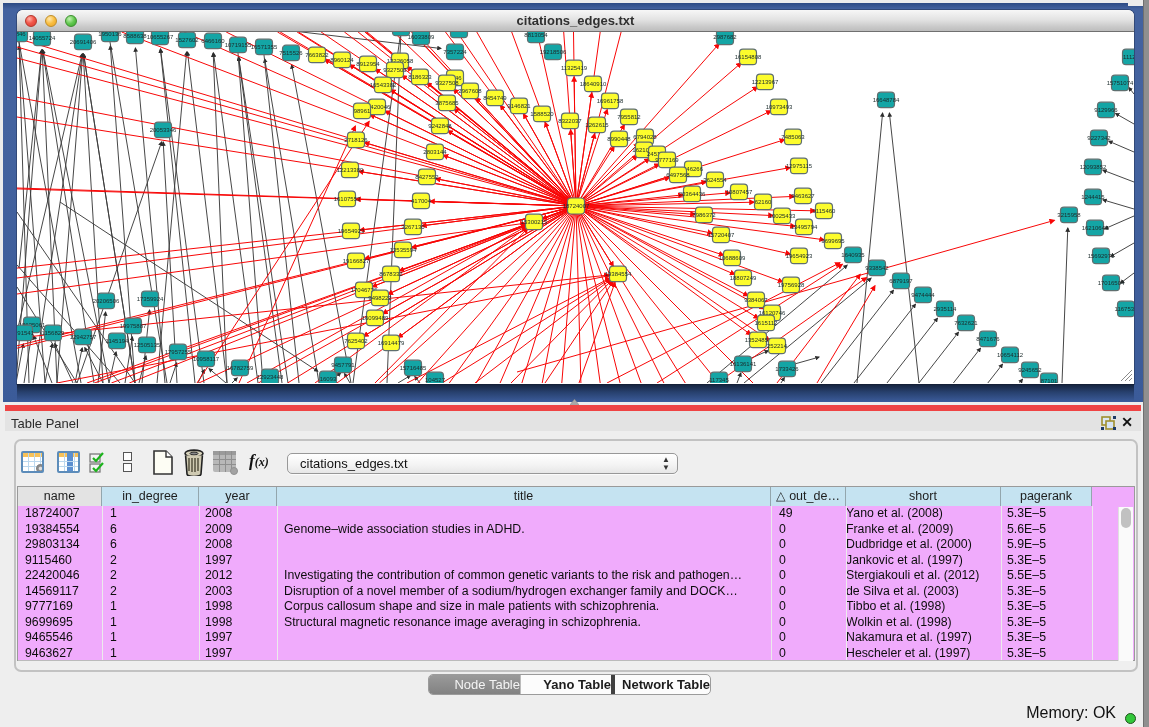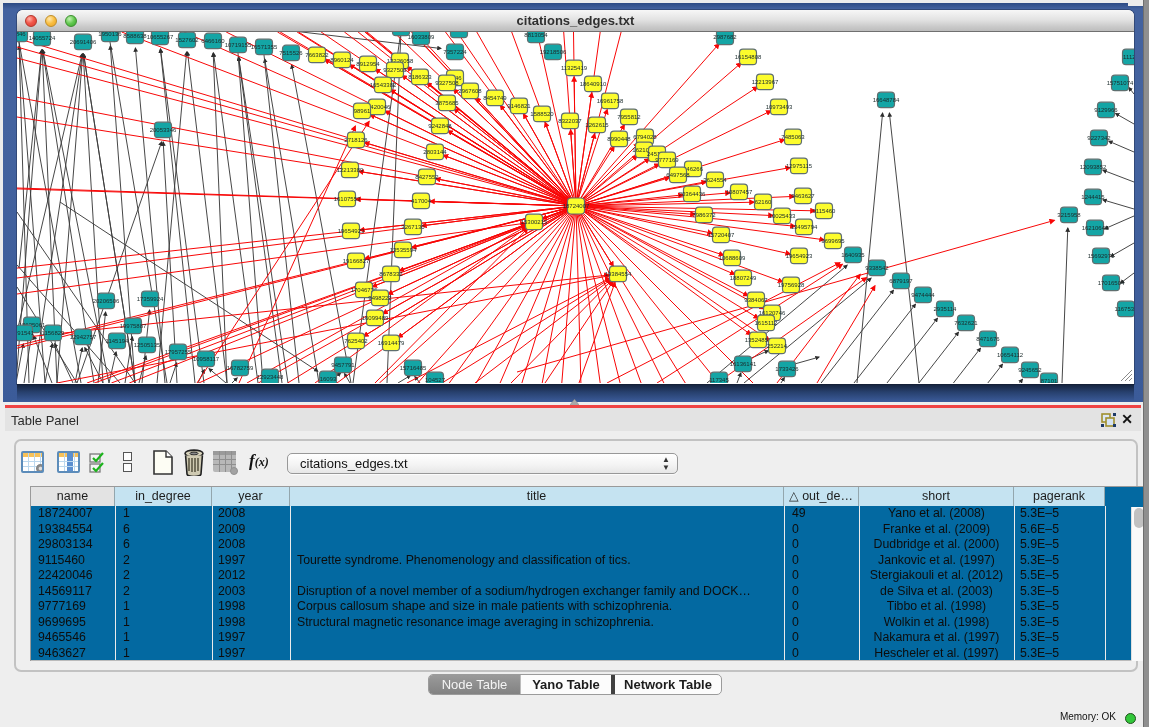--- a/index.html
+++ b/index.html
@@ -14,57 +14,57 @@
  background:linear-gradient(180deg,#f7f7f7 0,#e3e3e3 45%,#c9c9c9 80%,#bdbdbd 100%);
  border-bottom:1px solid #707070}
 #titlebar .title{position:absolute;left:0;right:0;top:3px;text-align:center;
  font-size:13px;font-weight:bold;color:#303030}
 .tl{position:absolute;top:4.5px;width:12px;height:12px;border-radius:50%}
 #tl-r{left:8px;background:radial-gradient(circle at 35% 30%,#ffb3a9 0,#f2574a 45%,#d63a2e 100%);border:1px solid #b5352a}
 #tl-y{left:28px;background:radial-gradient(circle at 35% 30%,#ffe9b0 0,#f9bd3e 50%,#e9a32c 100%);border:1px solid #c08e28}
 #tl-g{left:48px;background:radial-gradient(circle at 35% 30%,#c4f2b4 0,#61c84e 50%,#3aa52c 100%);border:1px solid #3d8f2f}
 #canvas{position:absolute;left:0;top:22px;width:1117px;height:351px;background:#fff;overflow:hidden}
 #panel{position:absolute;left:0;top:402px;width:1144px;height:325px;background:#eeeeee}
-#ph{position:absolute;left:5px;top:3px;width:1136px;height:26px;background:#e3e3e3;border-top:3px solid #ef4444}
+#ph{position:absolute;left:5px;top:3px;width:1136px;height:26px;background:#e3e3e3;border-top:6px solid #ef4444}
 #ph .lbl{position:absolute;left:6px;top:5px;font-size:13px;color:#2b2b2b}
 #ph .fx{position:absolute;right:24px;top:4px;width:16px;height:16px}
 #ph .xx{position:absolute;right:8px;top:3px;font-size:14px;font-weight:bold;color:#111}
 #inner{position:absolute;left:14px;top:37px;width:1124px;height:233px;background:#efefef;
  border:2px solid #c2c2c2;border-radius:7px}
 #toolbar{position:absolute;left:0;top:0;width:100%;height:28px}
 .tbi{position:absolute;top:10px}
 #combo{position:absolute;left:271px;top:12px;width:391px;height:21px;border:1px solid #989898;border-radius:5px;
  background:linear-gradient(180deg,#ffffff 0,#f4f4f4 55%,#e7e7e7 100%);
  font-size:13px;color:#111;line-height:19px;padding-left:12px;
  box-shadow:0 1px 1px rgba(255,255,255,.8)}
 #combo .steppers{position:absolute;right:7px;top:2px;font-size:8px;color:#333;line-height:8px;text-align:center}
-#table{position:absolute;left:14px;top:45px;width:1118px;height:175px;background:#0369a1;border:1px solid #9a9a9a}
+#table{position:absolute;left:1px;top:45px;width:1118px;height:175px;background:#f0abfc;border:1px solid #9a9a9a}
 #thead{position:absolute;left:0;top:0;height:19px;width:1116px;font-size:12.5px;color:#1d1d1d}
 #thead span{position:absolute;top:0;height:19px;text-align:center;line-height:19px;
  background:#c5e3f1;border-right:1px solid #93a6ad;overflow:hidden}
 #tbody{position:absolute;left:0;top:19px;width:1116px;height:155px;overflow:hidden;
  font-size:12.3px;color:#0d0d0d}
 #tbody .vg{position:absolute;top:0;width:1px;height:156px;background:#ebebeb}
 #tbody .hb{position:absolute;left:0;top:154px;width:1101px;height:1px;background:#bbb}
 .tr{position:absolute;left:0;width:100%;height:16px;line-height:15px;white-space:nowrap}
 .tr span{position:absolute;overflow:hidden}
 .c-name{left:7px;width:77px}
 .c-ind{left:92px;width:90px}
 .c-year{left:187px;width:72px}
 .c-title{left:266px;width:487px}
 .c-out{left:761px;width:68px}
-.c-short{left:828px;width:155px;text-align:center}
+.c-short{left:828px;width:155px;}
 .c-pr{left:989px;width:86px}
 #vsb{position:absolute;right:1px;top:20px;width:15px;height:154px;background:#fafafa;border-left:1px solid #e0e0e0}
 #vsb .thumb{position:absolute;left:2px;top:1px;width:10px;height:20px;border-radius:5px;background:#c1c1c1}
 #tabs{position:absolute;left:428px;top:272px;height:21px;z-index:5;border:1px solid #9b9b9b;border-radius:5px;
  background:#fcfcfc;font-size:13px;overflow:hidden;display:flex}
-#tabs .seg{height:100%;line-height:20px;text-align:center;color:#1c1c1c;font-weight:bold}
+#tabs .seg{height:100%;line-height:20px;text-align:right;color:#1c1c1c;font-weight:bold}
 #tabs .on{background:linear-gradient(180deg,#9a9a9a 0,#828282 100%);color:#f4f4f4;font-weight:normal}
-#status{position:absolute;right:28px;bottom:5px;font-size:10px;color:#111}
+#status{position:absolute;right:28px;bottom:5px;font-size:16px;color:#111}
 #memdot{position:absolute;right:8px;bottom:3px;width:11px;height:11px;border-radius:50%;
  background:#32c73a;border:1.5px solid #20511c}
 #rightstrip{position:absolute;right:0;top:0;width:5px;height:727px;background:#8f8f8f}
 #rightstrip:before{content:"";position:absolute;left:-1px;top:0;width:1px;height:727px;background:#6f6f6f}
 #topcorner{position:absolute;right:5px;top:0;width:16px;height:6px;background:#ececec}
 .icon-table{width:23px;height:22px;border:2px solid #5c8cba;border-radius:2px;background:#fff;position:relative;overflow:hidden}
 .icon-table i{position:absolute;background:#bcd8ee}
 .splitter{position:absolute;width:9px;height:21px}
 .splitter i{position:absolute;left:0;width:9px;height:9px;border:1.5px solid #555;background:#fdfdfd}
 .handle{position:absolute;left:570px;top:399px;width:9px;height:6px}
@@ -699,45 +699,46 @@
             <span class="c-ind">1</span>
             <span class="c-year">2008</span>
             <span class="c-out">49</span>
             <span class="c-short">Yano et al. (2008)</span>
             <span class="c-pr">5.3E–5</span>
           </div>
 <div class="tr" style="top:15.5px">
             <span class="c-name">19384554</span>
             <span class="c-ind">6</span>
             <span class="c-year">2009</span>
+            <span class="c-title">Genome–wide association studies in ADHD.</span>
             <span class="c-out">0</span>
             <span class="c-short">Franke et al. (2009)</span>
             <span class="c-pr">5.6E–5</span>
           </div>
 <div class="tr" style="top:31px">
             <span class="c-name">29803134</span>
             <span class="c-ind">6</span>
             <span class="c-year">2008</span>
             <span class="c-out">0</span>
             <span class="c-short">Dudbridge et al. (2000)</span>
             <span class="c-pr">5.9E–5</span>
           </div>
 <div class="tr" style="top:46.5px">
             <span class="c-name">9115460</span>
             <span class="c-ind">2</span>
             <span class="c-year">1997</span>
-            <span class="c-title">Tourette syndrome. Phenomenology and classification of tics.</span>
             <span class="c-out">0</span>
             <span class="c-short">Jankovic et al. (1997)</span>
             <span class="c-pr">5.3E–5</span>
           </div>
 <div class="tr" style="top:62px">
             <span class="c-name">22420046</span>
             <span class="c-ind">2</span>
             <span class="c-year">2012</span>
+            <span class="c-title">Investigating the contribution of common genetic variants to the risk and pathogen…</span>
             <span class="c-out">0</span>
             <span class="c-short">Stergiakouli et al. (2012)</span>
             <span class="c-pr">5.5E–5</span>
           </div>
 <div class="tr" style="top:77.5px">
             <span class="c-name">14569117</span>
             <span class="c-ind">2</span>
             <span class="c-year">2003</span>
             <span class="c-title">Disruption of a novel member of a sodium/hydrogen exchanger family and DOCK…</span>
             <span class="c-out">0</span>
@@ -788,21 +789,21 @@
           <i class="hb"></i>
       </div>
       <div id="vsb">
           <div class="thumb"></div>
         </div>
     </div>
   </div>
     <div id="tabs">
       <div class="seg on" style="width:91px">Node Table</div>
       <div class="seg" style="width:91px;border-left:1px solid #bbb">Yano Table</div>
-      <div class="seg" style="width:110px;border-left:4px solid #404040">Network Table</div>
+      <div class="seg" style="width:99px;border-left:4px solid #404040">Network Table</div>
     </div>
   <div id="status">Memory: OK</div>
   <div id="memdot"></div>
 </div>
 <svg class="handle" viewBox="0 0 8 5">
     <path d="M0 5L4 0L8 5z" fill="#a8a8a8" stroke="#888" stroke-width="0.5"></path>
   </svg>
 <div id="topcorner"></div>
 <div id="rightstrip"></div>
 

